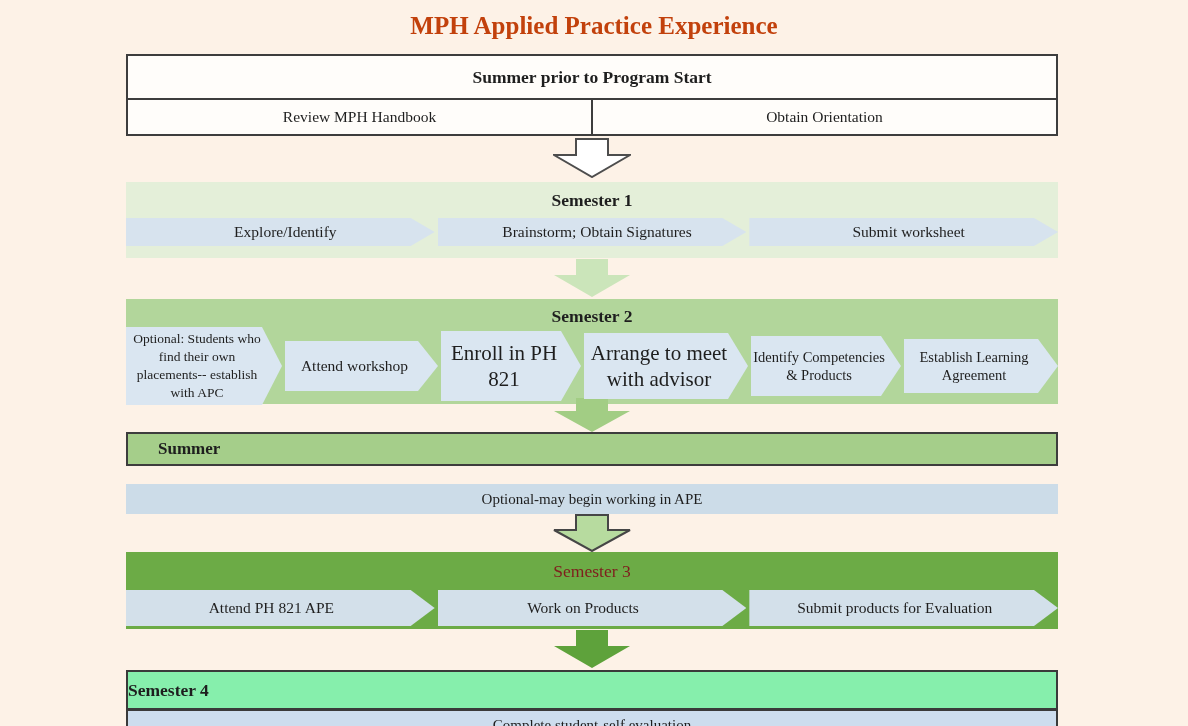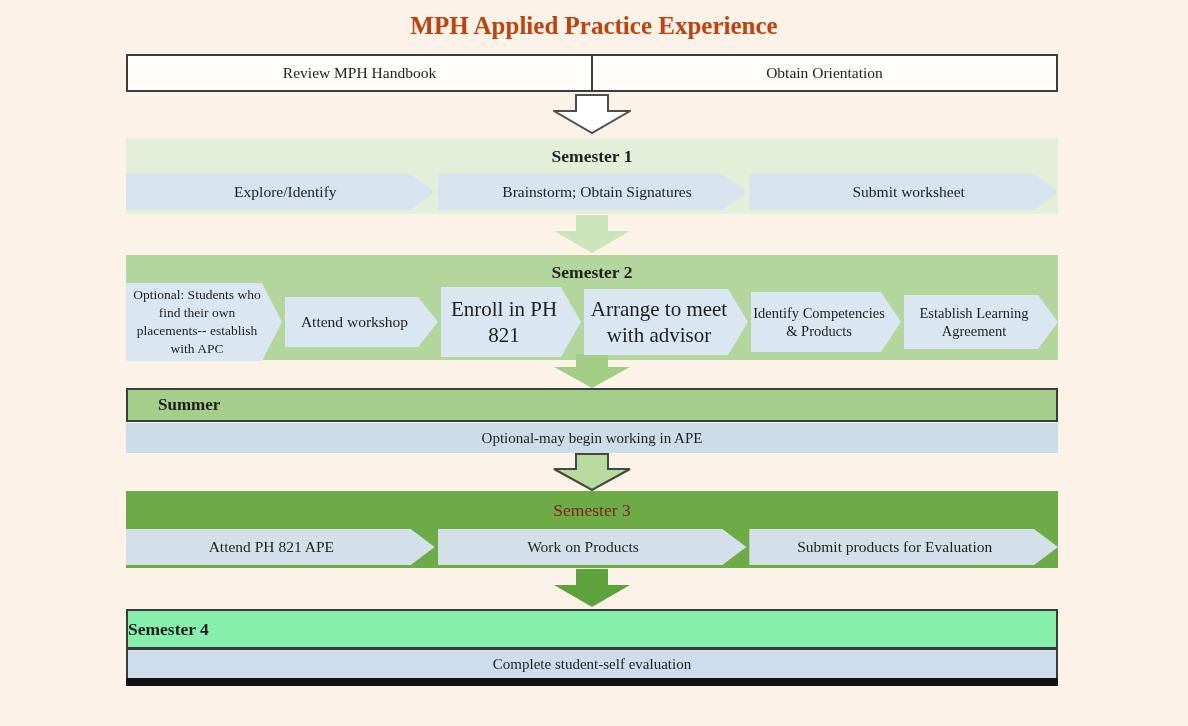--- a/index.html
+++ b/index.html
@@ -45,42 +45,42 @@
     display:flex; align-items:center; justify-content:center;
     text-align:center; font-size:15.5px;
     clip-path: polygon(0 0, calc(100% - var(--tip)) 0, 100% 50%, calc(100% - var(--tip)) 100%, 0 100%);
     box-sizing:border-box;
     padding-right:calc(var(--tip) - 6px);
   }
 
   
   .sem1 { background:#e4efd9; height:76px; box-sizing:border-box; padding-bottom:4px; }
   .sem1 .sec-header { height:36px; line-height:36px; }
-  .sem1 .chev { --tip:24px; height:36px; flex:1;padding-left:28px; }
+  .sem1 .chev { --tip:24px; height:28px; flex:1;padding-left:28px; }
 
   
   .sem2 { background:#b2d69b; height:105px; box-sizing:border-box; padding-top:5px; }
   .sem2 .sec-header { height:24px; line-height:24px; }
   .sem2 .chev-row { margin-top:2px; height:72px; align-items:center; }
   .sem2 .chev { --tip:20px; background:#dae6f1; }
   .sem2 .chev:nth-child(1) { width:156px; height:78px; font-size:13.5px; line-height:1.32; }
   .sem2 .chev:nth-child(2) { width:153px; height:50px; }
   .sem2 .chev:nth-child(3) { width:140px; height:70px; font-size:21px; line-height:1.25; }
   .sem2 .chev:nth-child(4) { width:164px; height:66px; font-size:21px; line-height:1.25; }
   .sem2 .chev:nth-child(5) { width:150px; height:60px; font-size:14.5px; line-height:1.25; }
   .sem2 .chev:nth-child(6) { width:154px; height:54px; font-size:14.5px; line-height:1.25; }
 
   
   .summer-banner {
     height:30px; line-height:30px; background:#a5ce8a;
     border:2px solid #3d3d3d; text-align:left;
     font-weight:bold; font-size:17px;padding-left:30px;
   }
   .summer-note {
-    height:30px; margin-top:1px; background:#ccdce8;
+    height:30px; margin-top:18px; background:#ccdce8;
     display:flex; align-items:center; justify-content:center; font-size:15px;
   }
 
   
   .sem3 { background:#6cab46; height:77px; box-sizing:border-box; padding-bottom:3px; }
   .sem3 .sec-header { height:38px; line-height:38px; color:#7f1d1d; font-weight:normal; }
   .sem3 .chev { --tip:24px; height:36px; flex:1; background:#d3e0ea; }
 
   
   .sem4-banner {
@@ -96,20 +96,21 @@
   .bottom-bar { height:8px; background:#121212; }
 </style>
 </head>
 <body>
 
 <div class="page-title">MPH Applied Practice Experience</div>
 
 <div class="flow">
 
   <div class="pre-box">
+    <div class="pre-header">Summer prior to Program Start</div>
     <div class="pre-cells">
       <div class="pre-cell">Review MPH Handbook</div>
       <div class="pre-cell">Obtain Orientation</div>
     </div>
   </div>
 
   <div class="arrow-zone az1">
     <svg width="78" height="40" viewBox="0 0 78 40">
       <polygon points="23,1 55,1 55,17 77,17 39,39 1,17 23,17" fill="#ffffff" stroke="#4d4d4d" stroke-width="2"></polygon>
     </svg>

